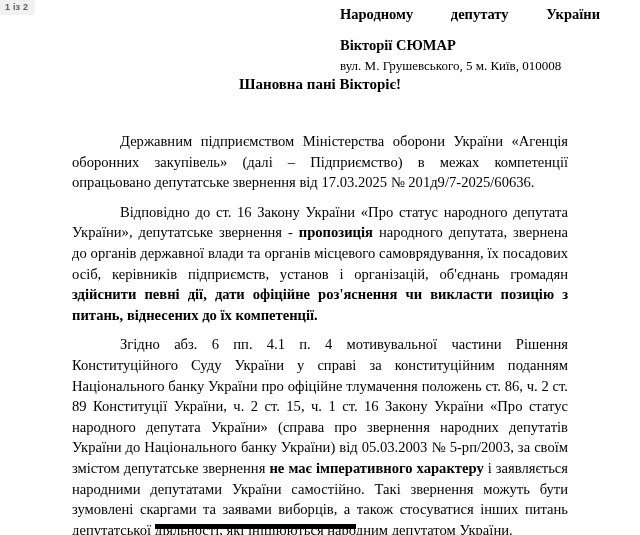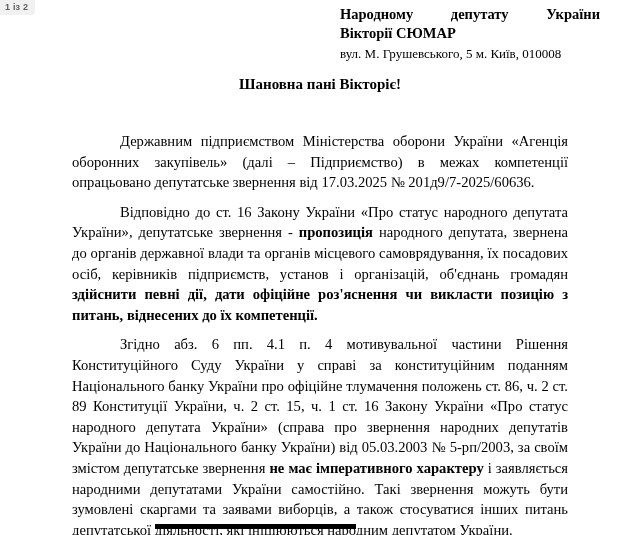--- a/index.html
+++ b/index.html
@@ -63,20 +63,21 @@
   #addressee .line-bold {
     font-size: 14.5px;
     font-weight: bold;
     line-height: 19px;
     text-align: justify;
     text-align-last: justify;
     white-space: nowrap;
   }
   #addressee .line-bold.second {
     text-align-last: left;
+    margin-top: 12px;
   }
   #addressee .line-addr {
     font-size: 13px;
     font-weight: normal;
     line-height: 19px;
     margin-top: 1px;
     white-space: nowrap;
   }
 
   

